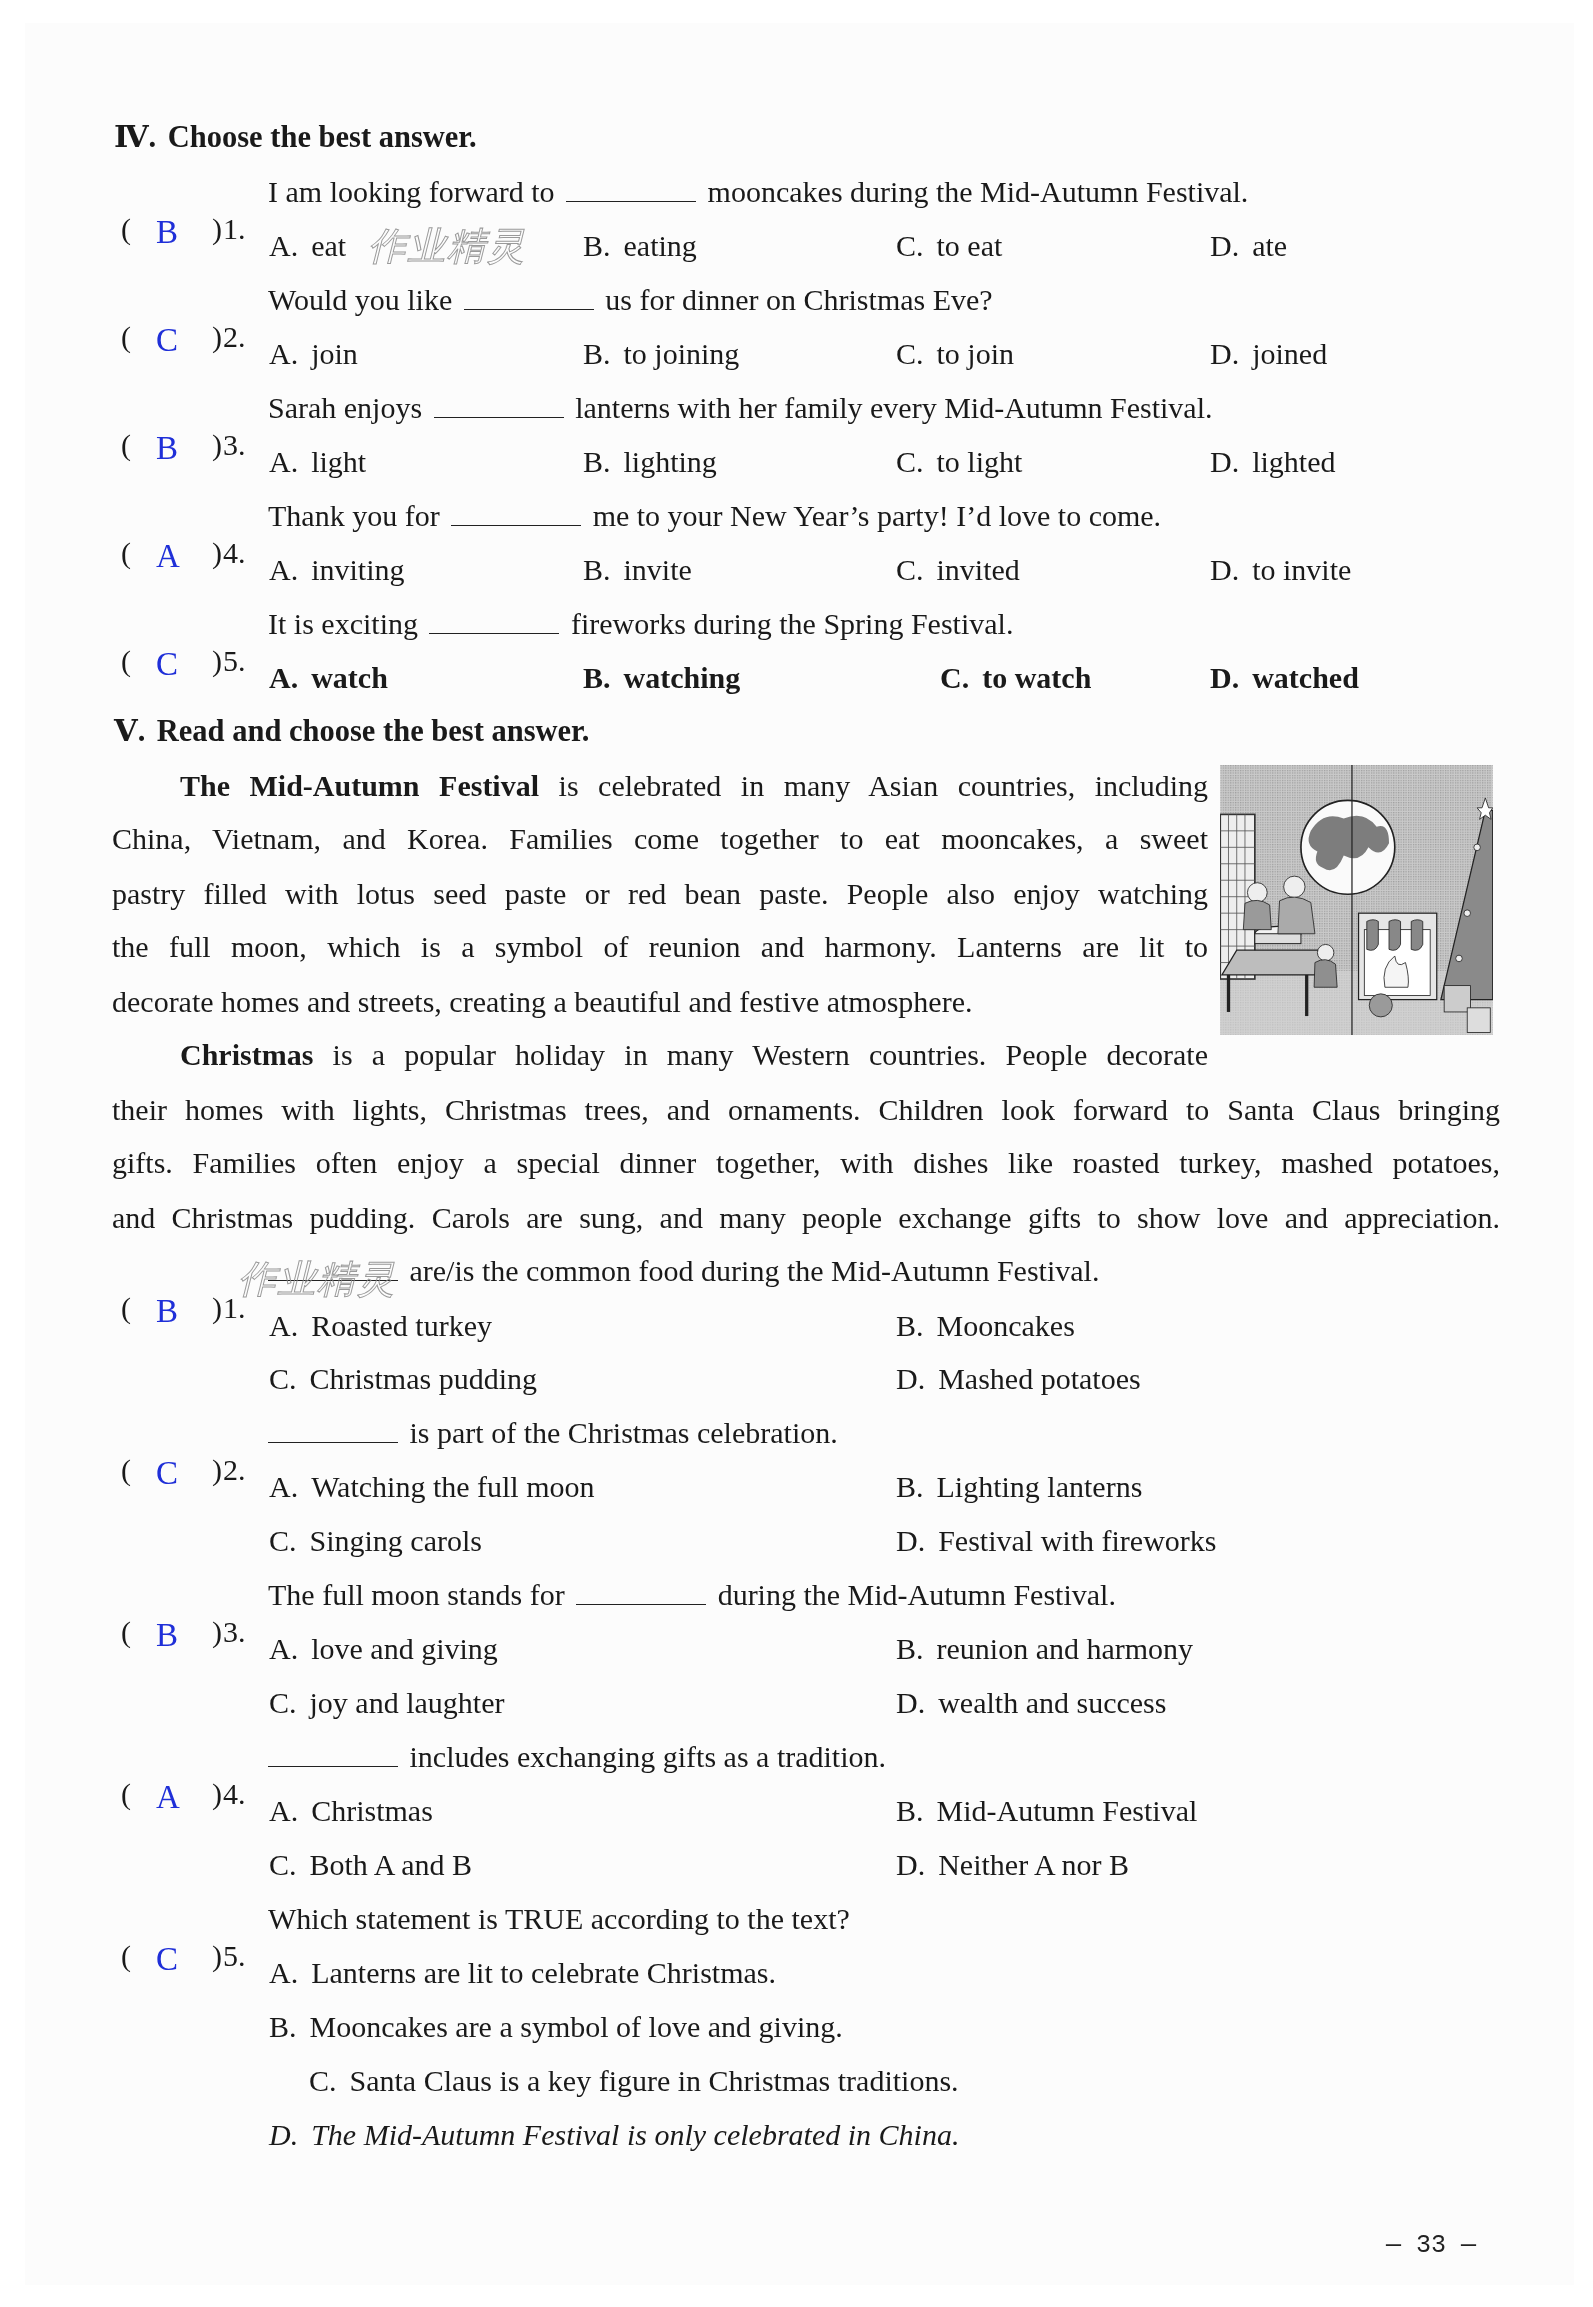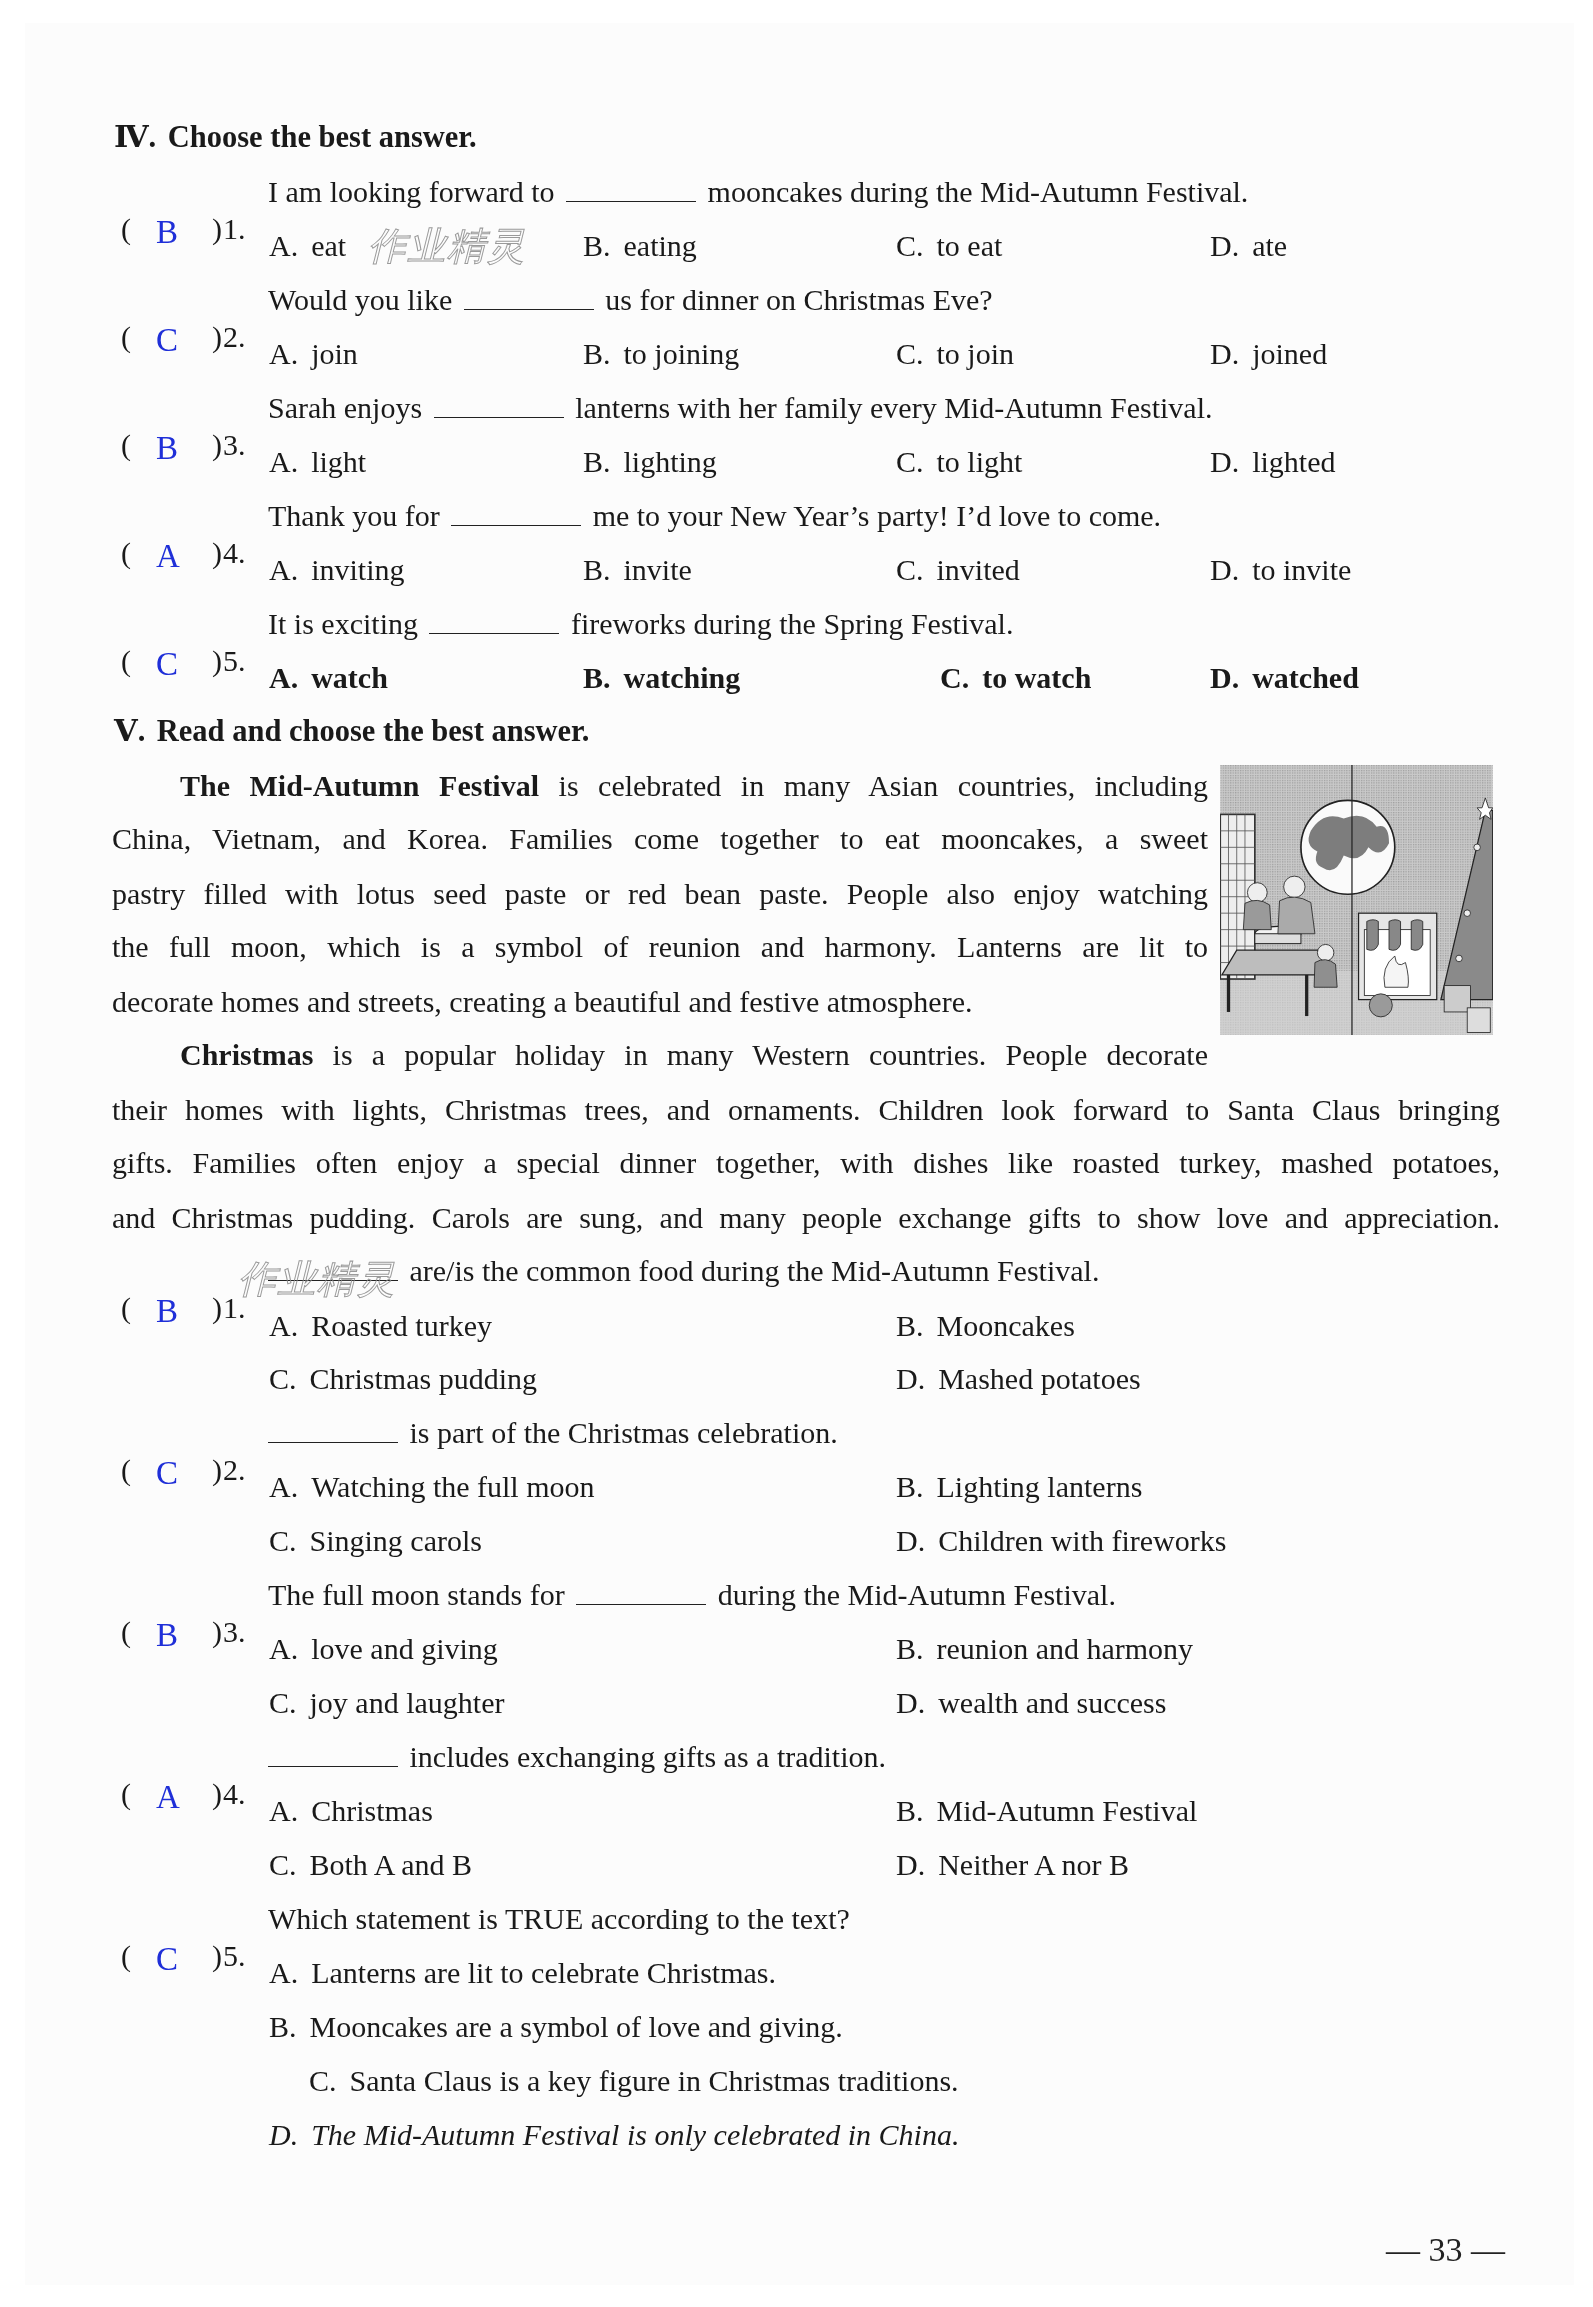--- a/index.html
+++ b/index.html
@@ -18,21 +18,21 @@
   .blank { display:inline-block; width:130px; border-bottom:1.6px solid #222; height:25px; vertical-align:baseline; margin:0 11.5px; }
   .blank.lead { margin-left:0; }
   .opt { position:absolute; }
   .opt .lbl { margin-right:13px; }
   .para { left:112px; width:1096px; font-size:30px; text-align:justify; text-align-last:justify; }
   .para.full { width:1388px; }
   .para.last { text-align-last:left; }
   .para b { font-family:"Liberation Serif",serif; font-weight:bold; }
   .indent { padding-left:68px; }
   .illustration { position:absolute; left:1220px; top:765px; width:273px; height:270px; }
-  .pagenum { position:absolute; left:1386px; top:2231px; font-family:Liberation Serif, serif; font-size:34px; color:#222; }
+  .pagenum { position:absolute; left:1386px; top:2231px; font-family:Liberation Mono, monospace; font-size:25px; color:#222; }
   .watermark { position:absolute; font-family:"DejaVu Sans",sans-serif; font-size:38px; color:transparent;
                -webkit-text-stroke:1px #8a8a8a; letter-spacing:1.6px; transform:skewX(-14deg); opacity:0.85; pointer-events:none; }
 </style>
 </head>
 <body>
 
 <div class="page"></div>
 
 <div class="line heading" style="top:110px;">
   <span class="num">Ⅳ.</span><span>Choose the best answer.</span>
@@ -188,21 +188,21 @@
 
 <div class="line q" style="top:1406px;">
   <span class="paren"><span class="lp">(</span><span class="ans">C</span><span class="rp">)</span><span class="qn">2.</span></span><span class="blank lead"></span><span>is part of the Christmas celebration.</span>
 </div>
 <div class="line" style="top:1460px;left:0;width:1556px;">
   <span class="opt" style="left:269px;"><span class="lbl">A.</span><span>Watching the full moon</span></span>
   <span class="opt" style="left:896px;"><span class="lbl">B.</span><span>Lighting lanterns</span></span>
 </div>
 <div class="line" style="top:1514px;left:0;width:1594px;">
   <span class="opt" style="left:269px;"><span class="lbl">C.</span><span>Singing carols</span></span>
-  <span class="opt" style="left:896px;"><span class="lbl">D.</span><span>Children with fireworks</span></span>
+  <span class="opt" style="left:896px;"><span class="lbl">D.</span><span>Festival with fireworks</span></span>
 </div>
 
 <div class="line q" style="top:1568px;">
   <span class="paren"><span class="lp">(</span><span class="ans">B</span><span class="rp">)</span><span class="qn">3.</span></span><span>The full moon stands for</span><span class="blank"></span><span>during the Mid-Autumn Festival.</span>
 </div>
 <div class="line" style="top:1622px;left:0;width:1594px;">
   <span class="opt" style="left:269px;"><span class="lbl">A.</span><span>love and giving</span></span>
   <span class="opt" style="left:896px;"><span class="lbl">B.</span><span>reunion and harmony</span></span>
 </div>
 <div class="line" style="top:1676px;left:0;width:1594px;">

